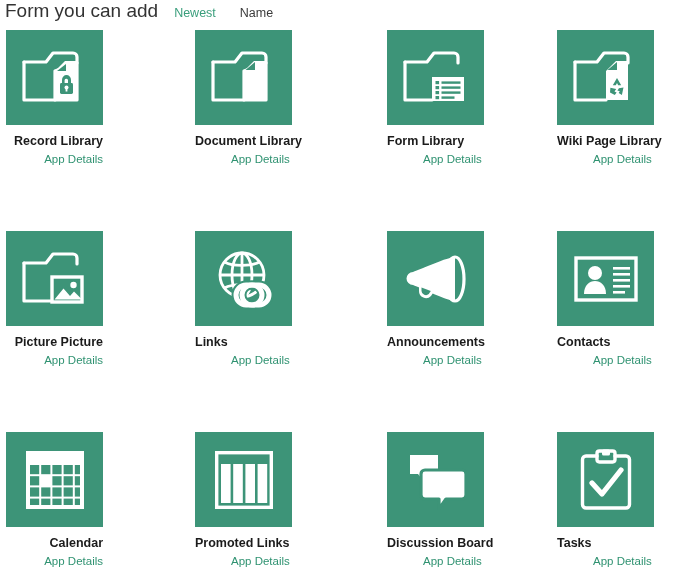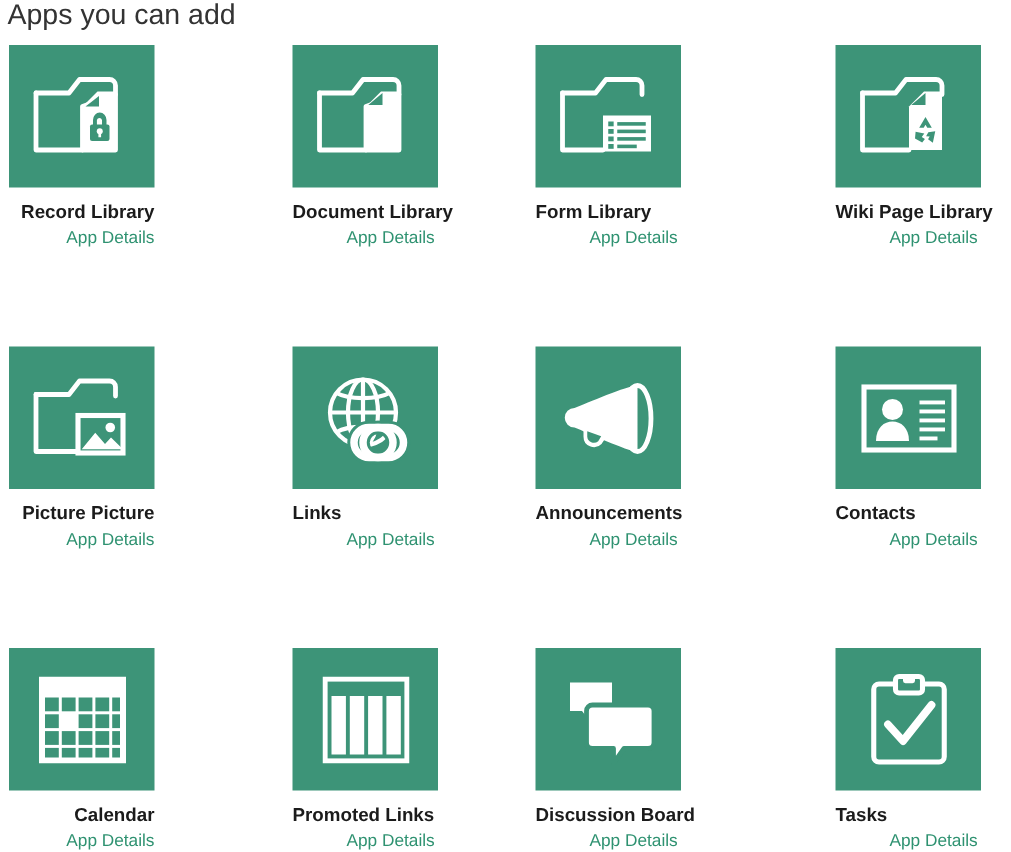--- a/index.html
+++ b/index.html
@@ -69,21 +69,21 @@
   }
   .row:last-child { height: 140px; }
 
   .app-card {
     position: absolute;
     top: 0;
     width: 97px;
   }
   .app-card.c0 { left: 6px; text-align: right; }
   .app-card.c1 { left: 195px; }
-  .app-card.c2 { left: 357px; }
+  .app-card.c2 { left: 387px; }
   .app-card.c3 { left: 557px; }
 
   .tile {
     width: 97px;
     height: 95px;
     background: #3d9478;
     display: flex;
     align-items: center;
     justify-content: center;
     cursor: pointer;
@@ -108,21 +108,25 @@
     text-decoration: none;
     margin-left: 36px;
   }
 </style>
 </head>
 <body>
 
 <div id="root">
 
   <div class="header">
-    <div class="page-title">Apps you can add</div>
+    <div class="page-title">Form you can add</div>
+    <div class="sort-links">
+      <a class="sort-link active">Newest</a>
+      <a class="sort-link inactive">Name</a>
+    </div>
   </div>
 
   <div class="grid">
 
     <div class="row">
 
       <div class="app-card c0">
         <div class="tile">
           <svg width="68" height="60" viewBox="0 0 68 60">
             <path d="M3 14 h22 l7 -9 h20 a4 4 0 0 1 4 4 v6" fill="none" stroke="#ffffff" stroke-width="3.2" stroke-linejoin="round" stroke-linecap="round"></path>

